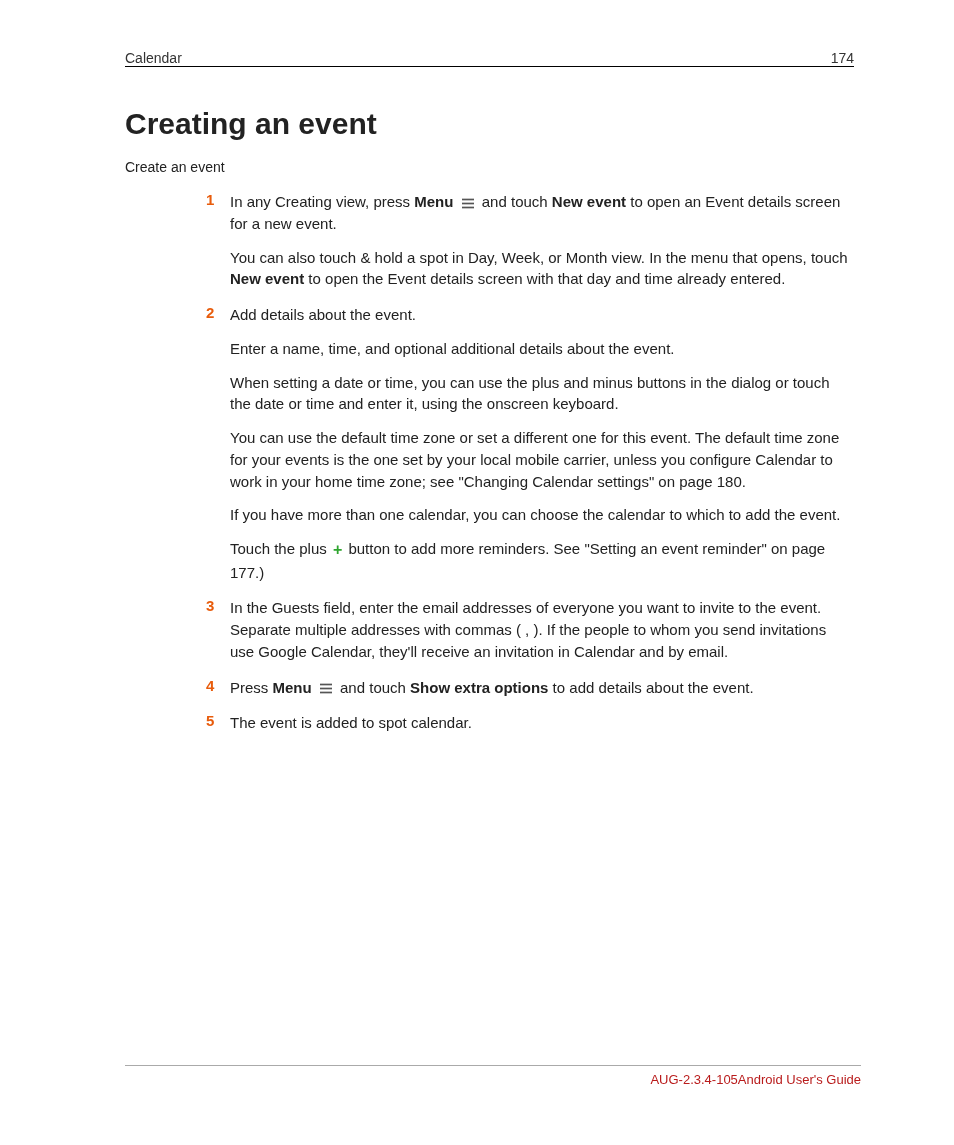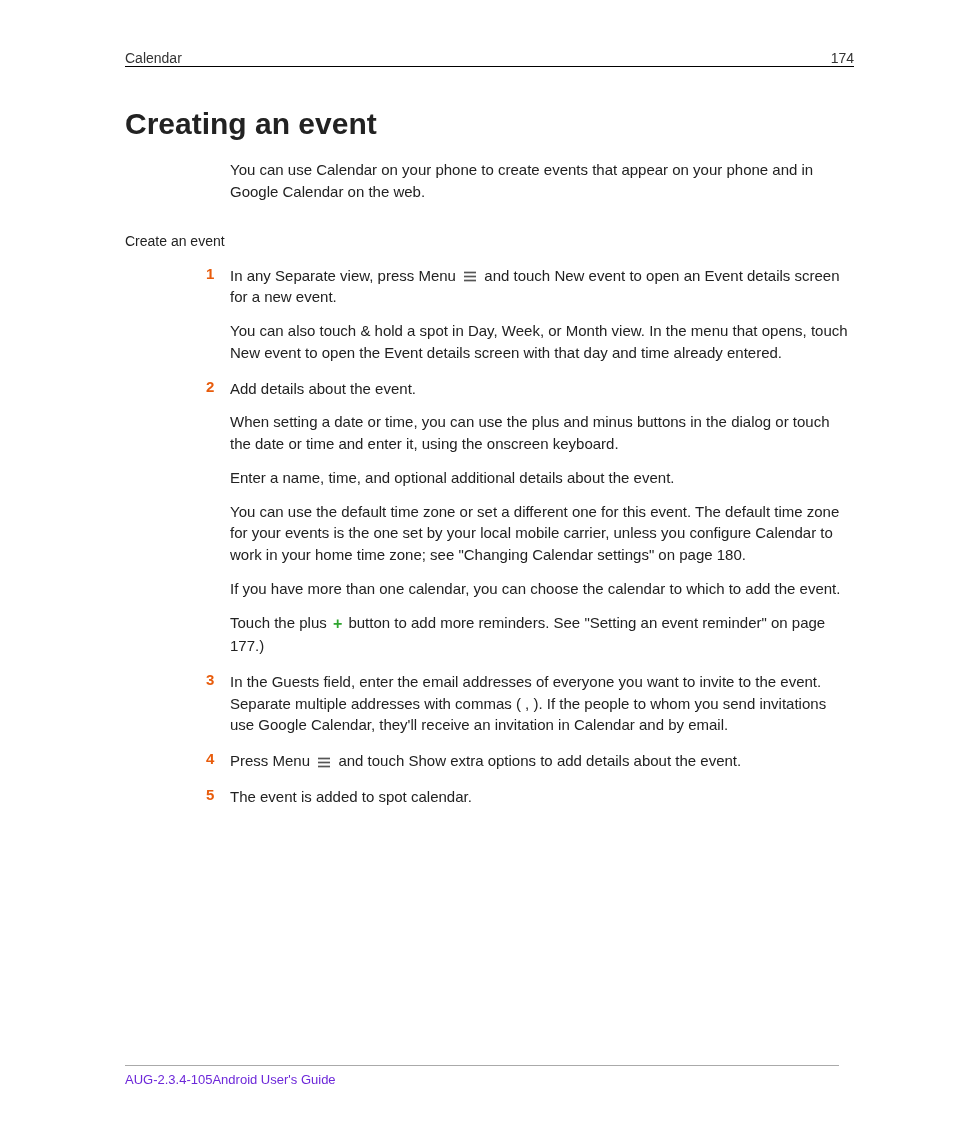--- a/index.html
+++ b/index.html
@@ -54,86 +54,85 @@
     top: 0;
     color: #e85c0c;
     font-weight: 700;
     font-size: 15px;
   }
   .step p {
     margin: 0 0 12px 0;
     font-size: 15px;
     line-height: 1.45;
   }
-  .bold { font-weight: 400; }
+  .bold { font-weight: 700; }
   .menu-icon {
     display: inline-block;
     vertical-align: middle;
     margin: 0 3px;
   }
   .menu-icon svg { display: block; }
   .plus-icon {
     display: inline-block;
     color: #2fa52f;
     font-weight: 900;
     font-size: 16px;
     vertical-align: middle;
     margin: 0 2px;
   }
   .footer {
     position: absolute;
     bottom: 58px;
     left: 125px;
-    right: 115px;
+    right: 93px;
     display: flex;
-    justify-content: flex-start;
+    justify-content: flex-end;
     font-size: 13px;
-    color: #6d28d9;
+    color: #b91c1c;
     border-top: 1px solid #aaa;
     padding-top: 6px;
   }
 </style>
 </head>
 <body>
 
 <div class="page">
 
   <div class="header">
     <span>Calendar</span>
     <span>174</span>
   </div>
 
   <h1 class="title">Creating an event</h1>
 
-  <p class="intro">You can use Calendar on your phone to create events that appear on your phone and in Google Calendar on the web.</p>
 
   <h2 class="subhead">Create an event</h2>
 
   <div class="steps">
 
     <div class="step">
       <span class="step-num">1</span>
       <p>
-        <span>In any Separate view, press </span><span class="bold">Menu</span>
+        <span>In any Creating view, press </span><span class="bold">Menu</span>
         <span class="menu-icon"><svg width="14" height="11">
               <line x1="1" y1="1.5" x2="13" y2="1.5" stroke="#555" stroke-width="1.7"></line>
               <line x1="1" y1="5.5" x2="13" y2="5.5" stroke="#555" stroke-width="1.7"></line>
               <line x1="1" y1="9.5" x2="13" y2="9.5" stroke="#555" stroke-width="1.7"></line>
             </svg></span><span> and touch </span><span class="bold">New event</span><span> to open an Event details screen for a new event.</span>
       </p>
       <p>
         <span>You can also touch &amp; hold a spot in Day, Week, or Month view. In the menu that opens, touch </span><span class="bold">New event</span><span> to open the Event details screen with that day and time already entered.</span>
       </p>
     </div>
 
     <div class="step">
       <span class="step-num">2</span>
       <p>Add details about the event.</p>
+      <p>Enter a name, time, and optional additional details about the event.</p>
       <p>When setting a date or time, you can use the plus and minus buttons in the dialog or touch the date or time and enter it, using the onscreen keyboard.</p>
-      <p>Enter a name, time, and optional additional details about the event.</p>
       <p>You can use the default time zone or set a different one for this event. The default time zone for your events is the one set by your local mobile carrier, unless you configure Calendar to work in your home time zone; see "Changing Calendar settings" on page 180.</p>
       <p>If you have more than one calendar, you can choose the calendar to which to add the event.</p>
       <p>
         <span>Touch the plus </span><span class="plus-icon">+</span><span> button to add more reminders. See "Setting an event reminder" on page 177.)</span>
       </p>
     </div>
 
     <div class="step">
       <span class="step-num">3</span>
       <p>In the Guests field, enter the email addresses of everyone you want to invite to the event. Separate multiple addresses with commas ( , ). If the people to whom you send invitations use Google Calendar, they'll receive an invitation in Calendar and by email.</p>

